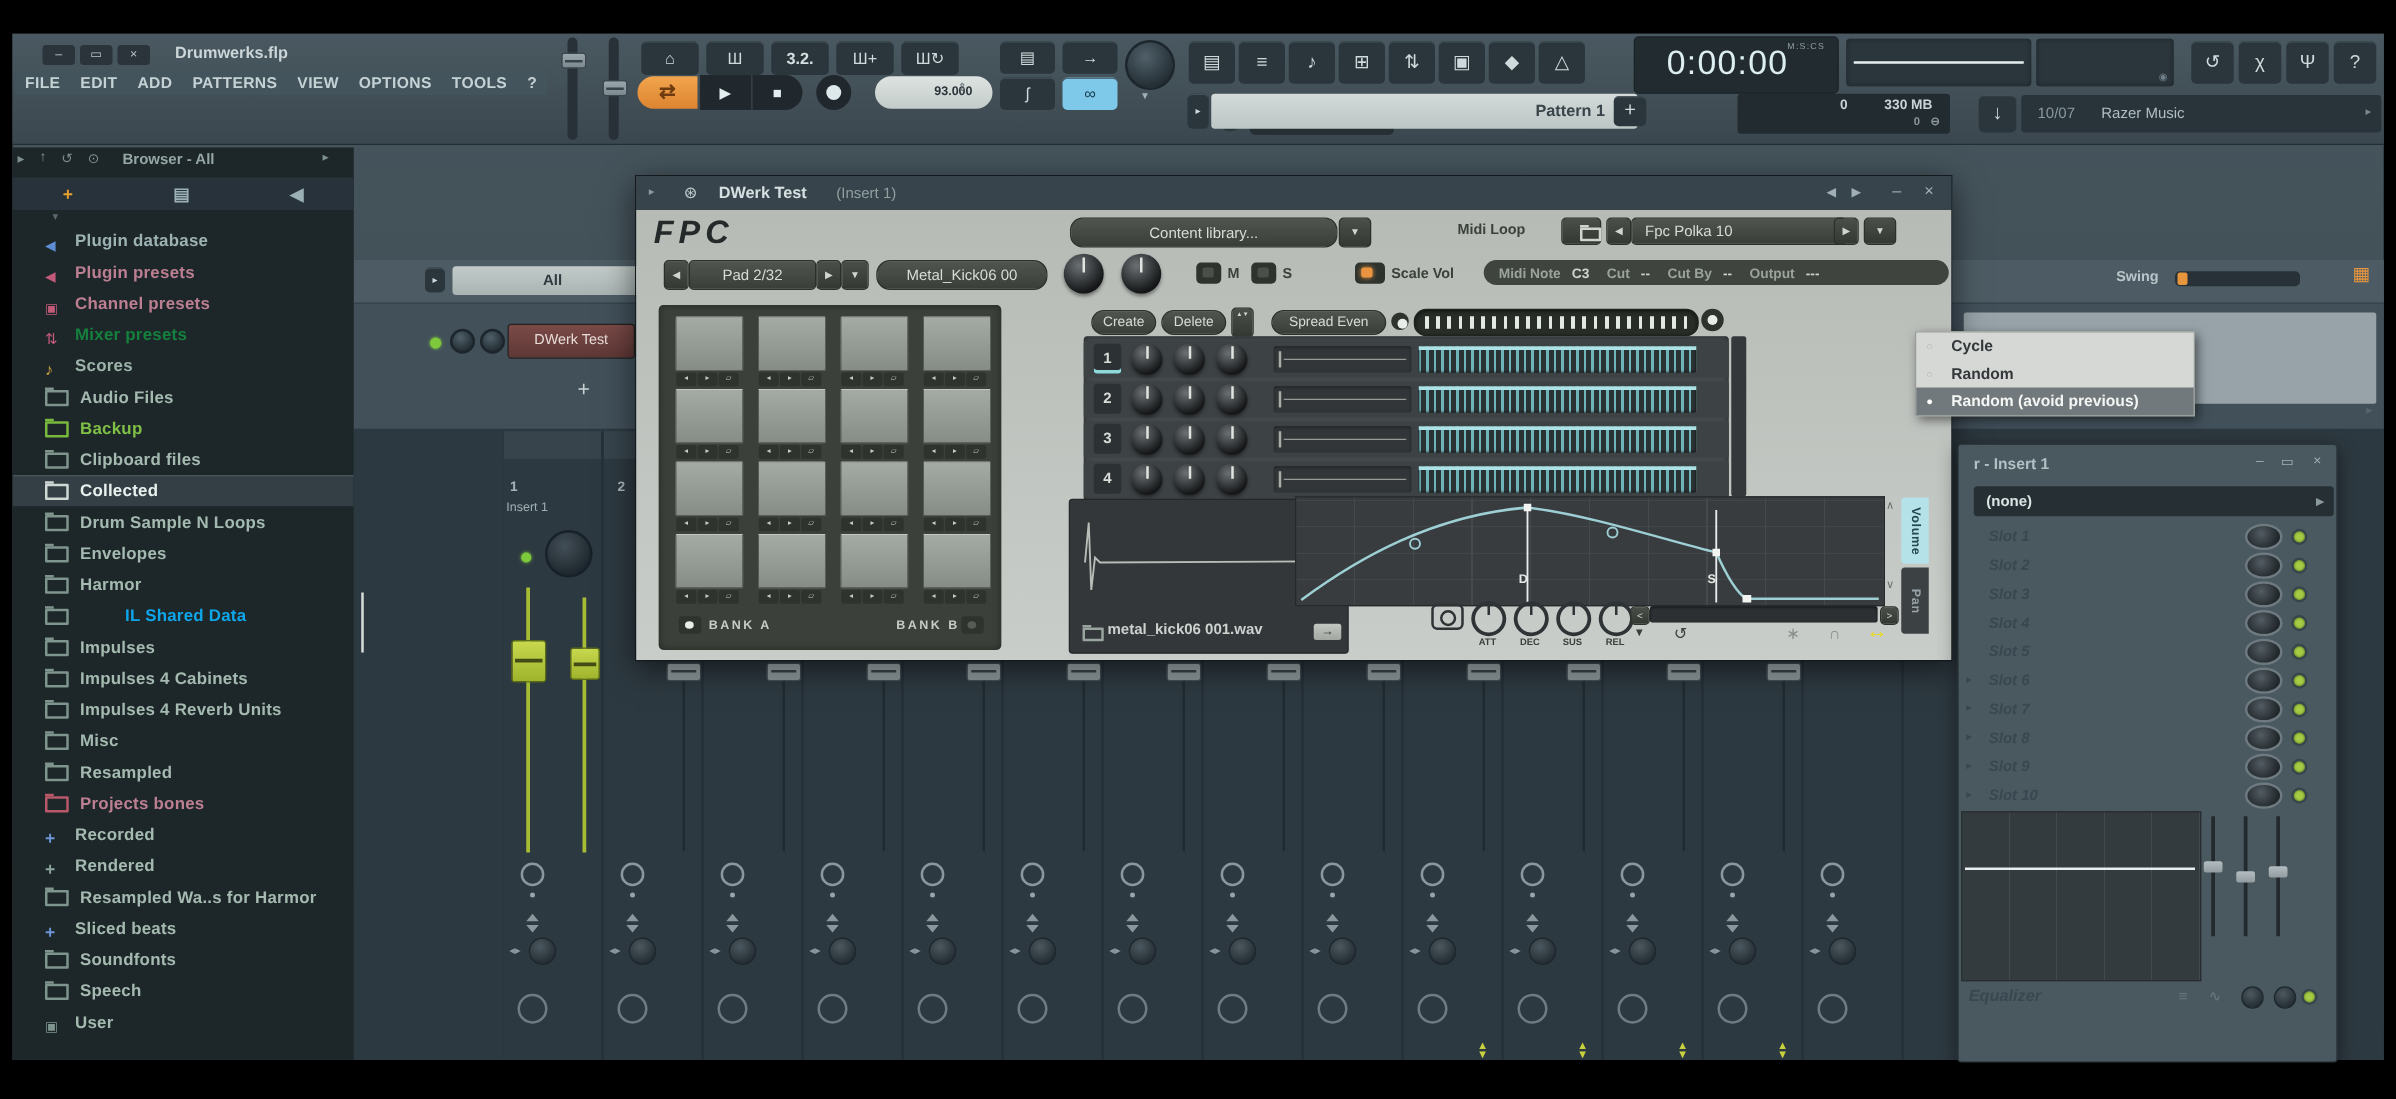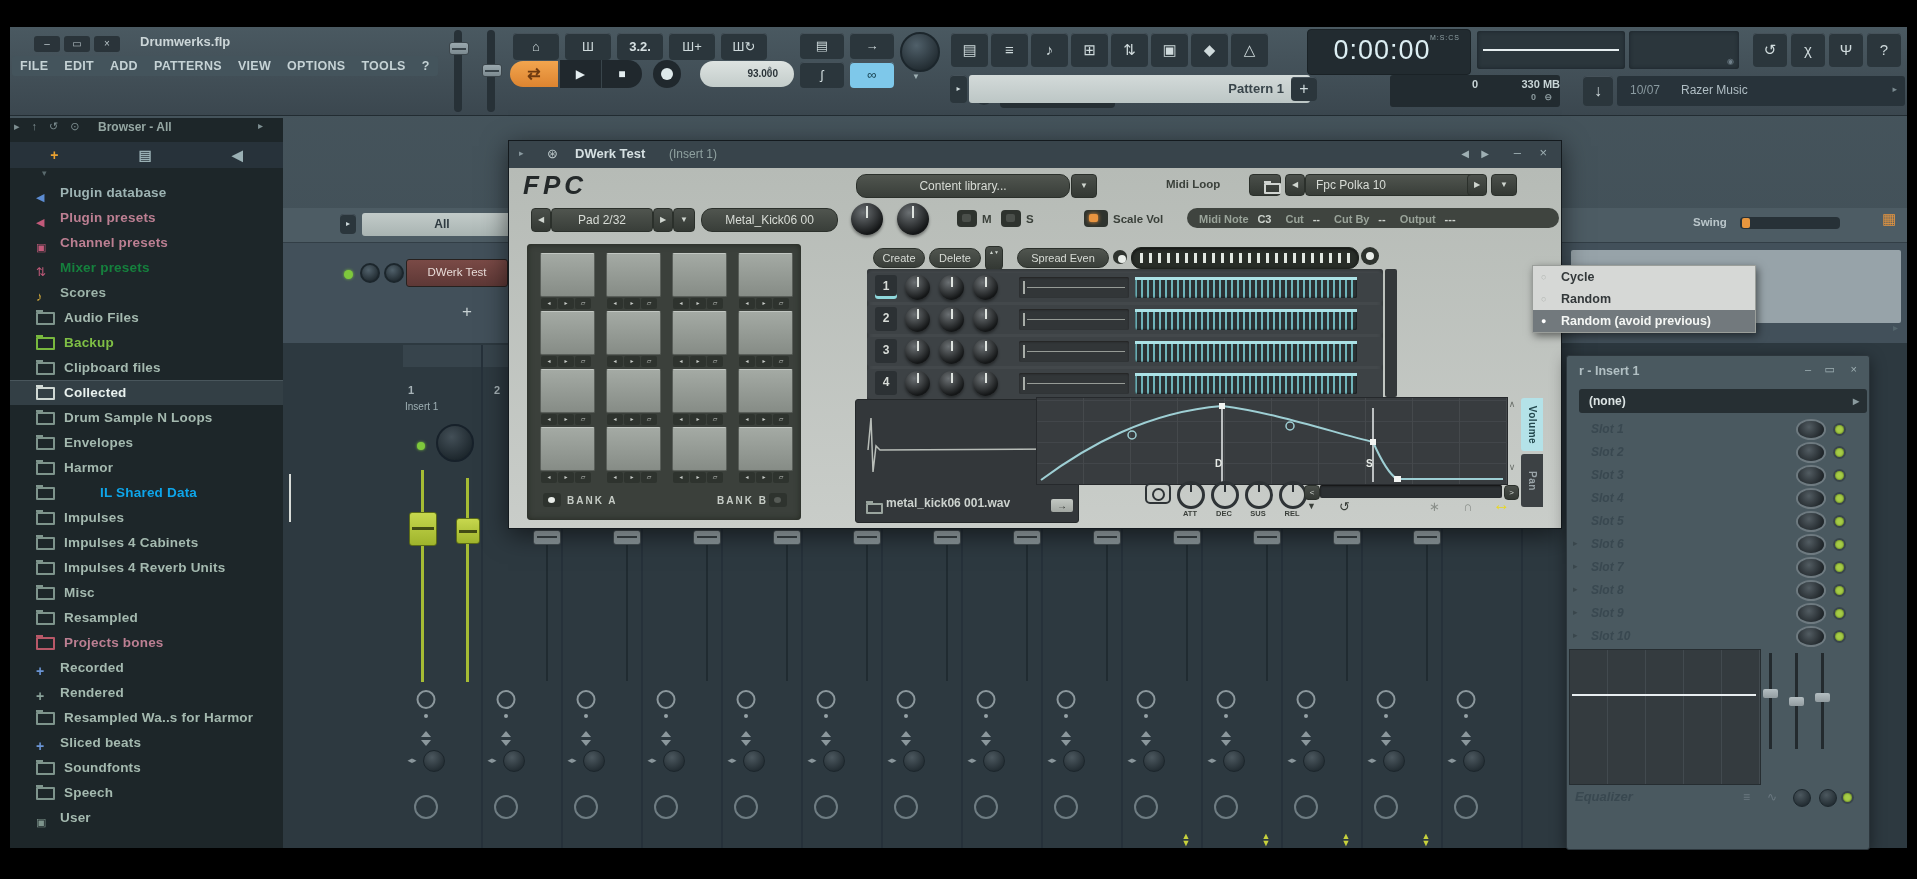--- a/index.html
+++ b/index.html
@@ -589,21 +589,21 @@
     <div class="ab" style="left:1753px;top:33px;display:flex;gap:4px">
 
     <div class="tbtn" style="width:34px;height:34px;line-height:34px;font-size:15px">↺</div>
         <div class="tbtn" style="width:34px;height:34px;line-height:34px;font-size:15px">χ</div>
         <div class="tbtn" style="width:34px;height:34px;line-height:34px;font-size:15px">Ψ</div>
         <div class="tbtn" style="width:34px;height:34px;line-height:34px;font-size:15px">?</div>
       </div>
 
     <div class="ab mempanel" style="left:1390px;top:75px;width:170px;height:32px">
       <span class="ab" style="left:82px;top:3px">0</span>
-      <span class="ab" style="right:0;top:3px">330 MB</span>
+      <span class="ab" style="right:14px;top:3px">330 MB</span>
       <span class="ab" style="right:24px;top:17px;font-size:9px;color:#8a989c">0</span>
       <span class="ab" style="right:8px;top:17px;font-size:9px;color:#8a989c">⊖</span>
     </div>
     <div class="ab tbtn" style="left:1583px;top:76px;width:30px;height:30px;line-height:30px">↓</div>
     <div class="ab hintbar" style="left:1617px;top:76px;width:288px;height:30px">
       <span class="ab" style="left:13px;top:7px;color:#8a9aa0;font-size:12px">10/07</span>
       <span class="ab" style="left:64px;top:7px;color:#b0bec4;font-size:12px">Razer Music</span>
       <span class="ab" style="right:8px;top:8px;color:#7a8a90;font-size:9px">▸</span>
     </div>
   </div>

